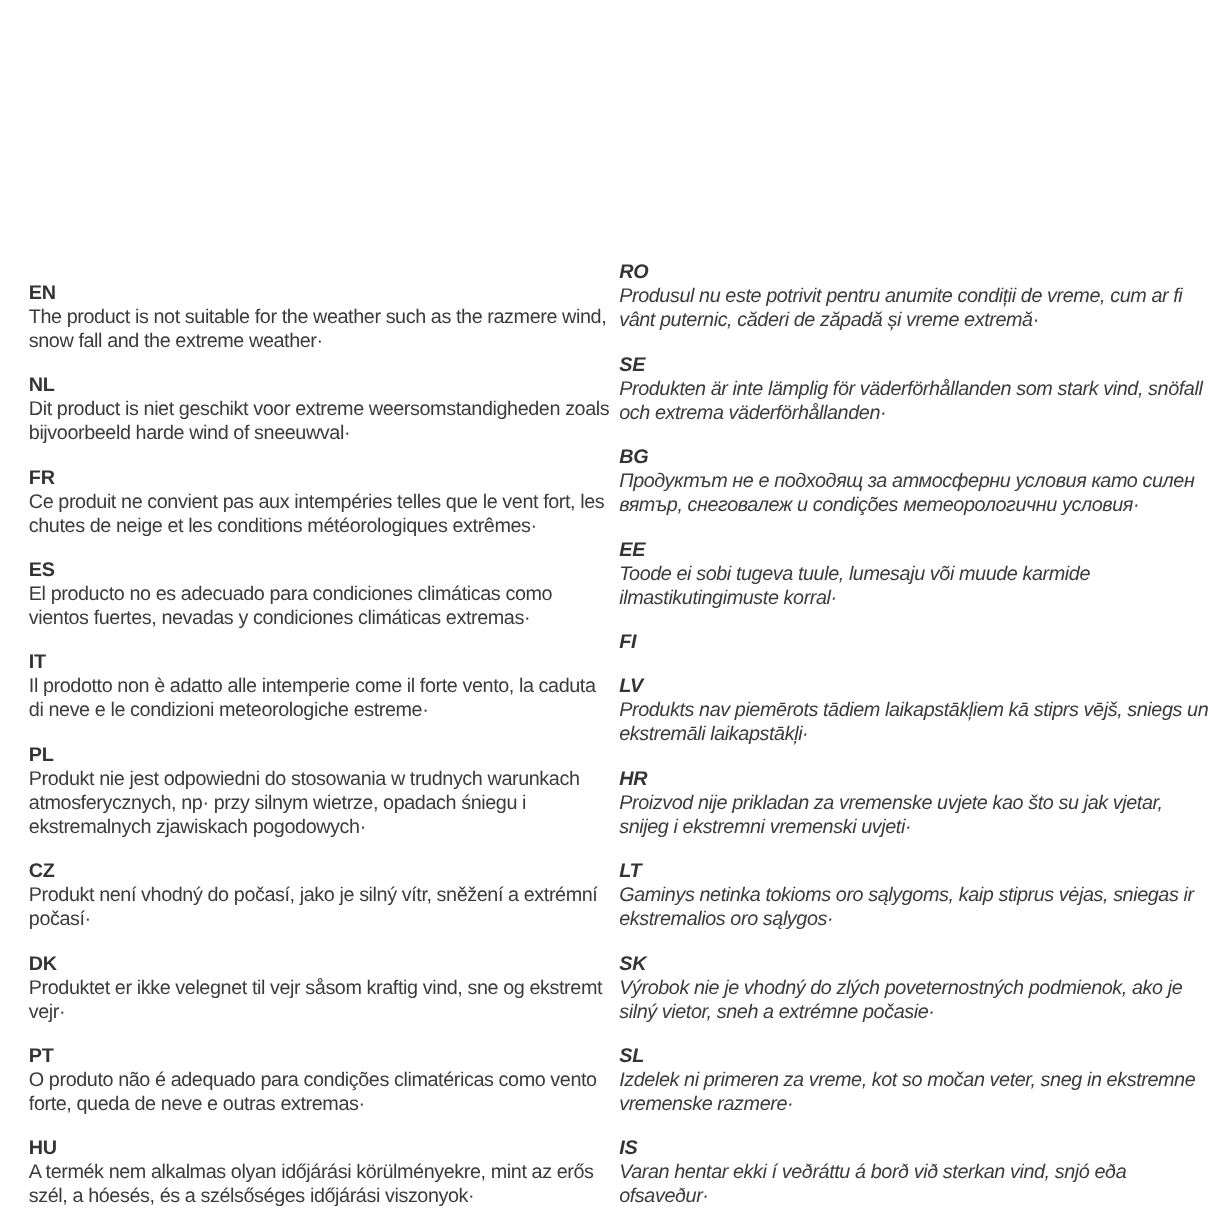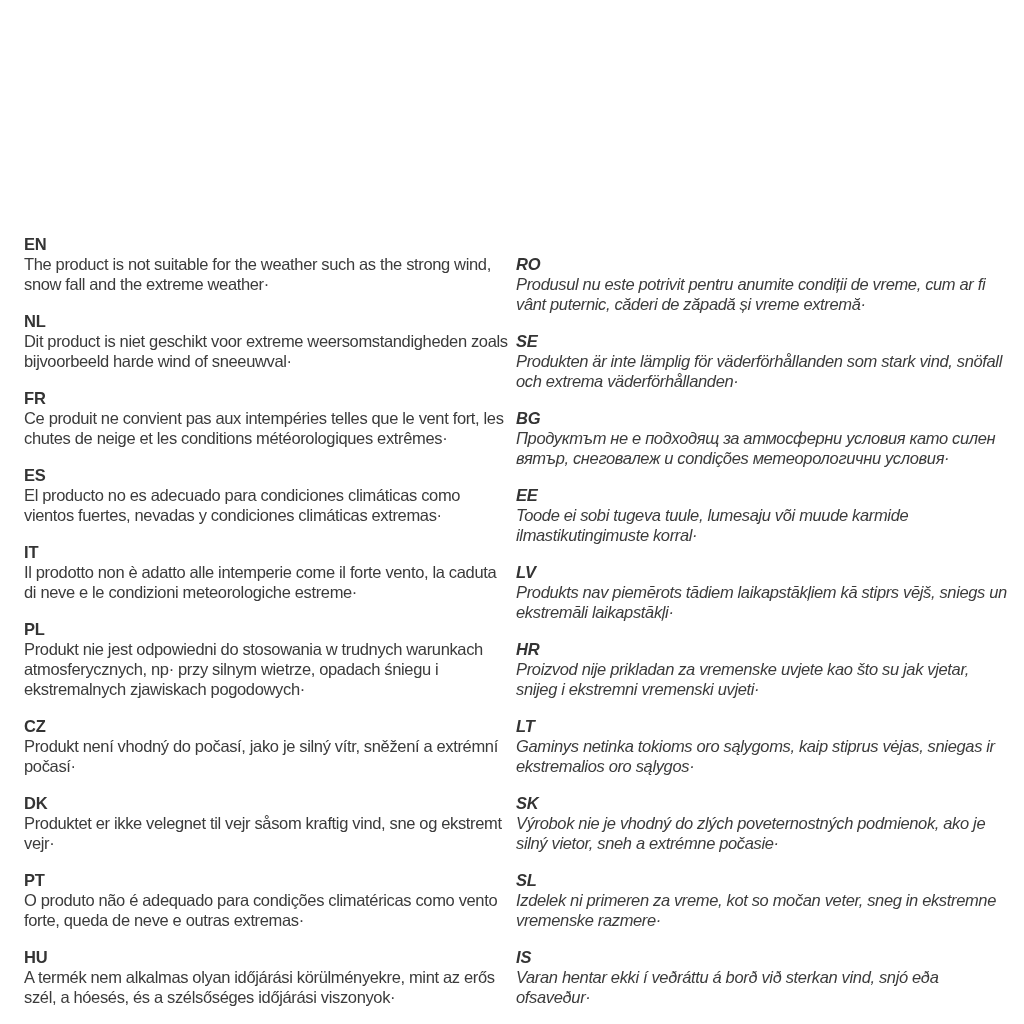--- a/index.html
+++ b/index.html
@@ -45,21 +45,21 @@
     color: #3b3b3b;
   }
 </style>
 </head>
 <body>
 
 <div id="page">
   <div id="left-column" class="column">
       <section class="lang-block">
         <h2 class="lang-code">EN</h2>
-        <p class="lang-text">The product is not suitable for the weather such as the strong wind, snow fall and the extreme weather·</p>
+        <p class="lang-text">The product is not suitable for the weather such as the razmere wind, snow fall and the extreme weather·</p>
       </section>
       <section class="lang-block">
         <h2 class="lang-code">NL</h2>
         <p class="lang-text">Dit product is niet geschikt voor extreme weersomstandigheden zoals bijvoorbeeld harde wind of sneeuwval·</p>
       </section>
       <section class="lang-block">
         <h2 class="lang-code">FR</h2>
         <p class="lang-text">Ce produit ne convient pas aux intempéries telles que le vent fort, les chutes de neige et les conditions météorologiques extrêmes·</p>
       </section>
       <section class="lang-block">
@@ -102,20 +102,21 @@
       </section>
       <section class="lang-block">
         <h2 class="lang-code">BG</h2>
         <p class="lang-text">Продуктът не е подходящ за атмосферни условия като силен вятър, снеговалеж и condições метеорологични условия·</p>
       </section>
       <section class="lang-block">
         <h2 class="lang-code">EE</h2>
         <p class="lang-text">Toode ei sobi tugeva tuule, lumesaju või muude karmide ilmastikutingimuste korral·</p>
       </section>
       <section class="lang-block">
+        <h2 class="lang-code">FI</h2>
       </section>
       <section class="lang-block">
         <h2 class="lang-code">LV</h2>
         <p class="lang-text">Produkts nav piemērots tādiem laikapstākļiem kā stiprs vējš, sniegs un ekstremāli laikapstākļi·</p>
       </section>
       <section class="lang-block">
         <h2 class="lang-code">HR</h2>
         <p class="lang-text">Proizvod nije prikladan za vremenske uvjete kao što su jak vjetar, snijeg i ekstremni vremenski uvjeti·</p>
       </section>
       <section class="lang-block">

